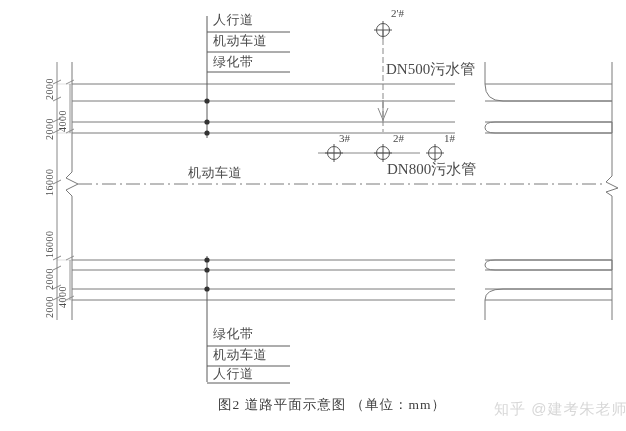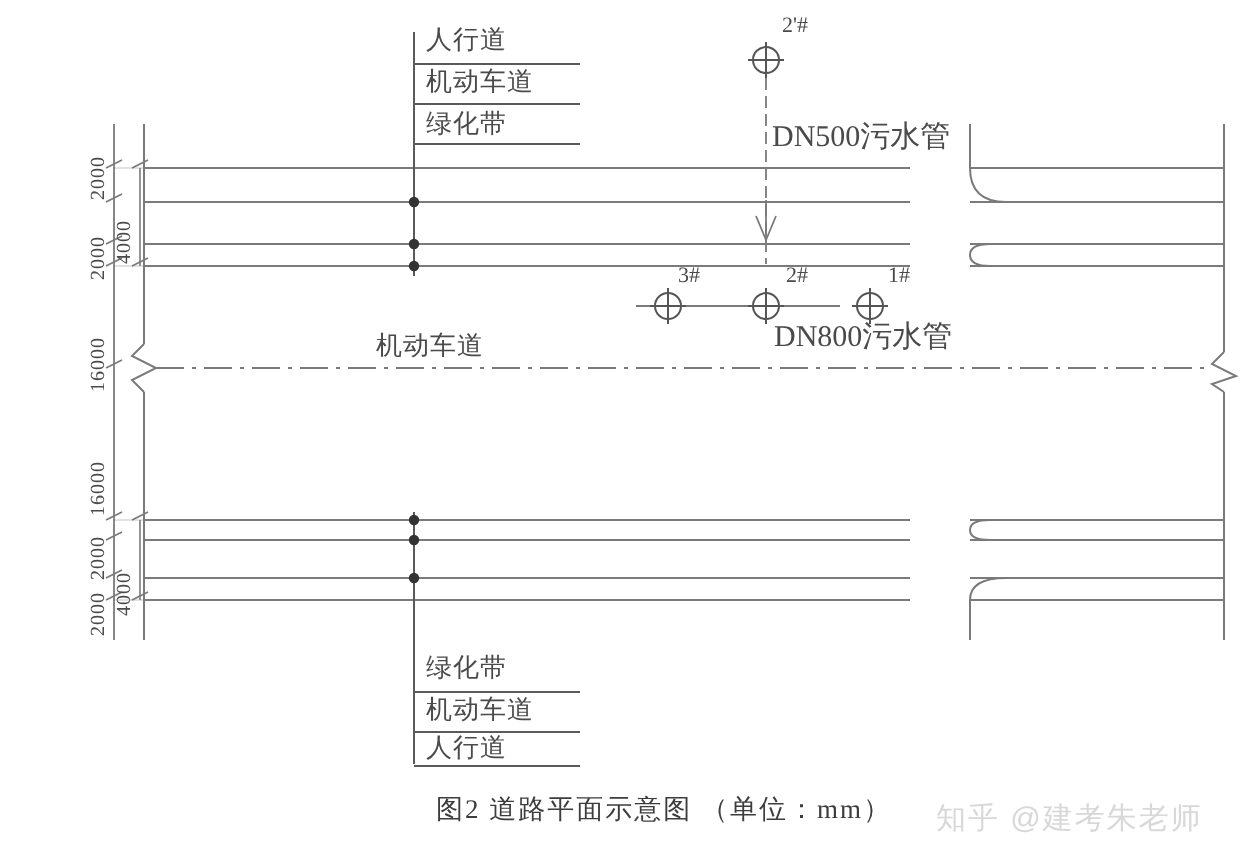--- a/index.html
+++ b/index.html
@@ -61,20 +61,21 @@
     letter-spacing: 1px;
     white-space: nowrap;
   }
   .watermark {
     position: absolute;
     font-size: 15px;
     color: #d8d8d8;
     letter-spacing: 1px;
     white-space: nowrap;
     font-family: "Liberation Sans", "DejaVu Sans", sans-serif;
+    margin-left: 26px;
   }
 </style>
 </head>
 <body>
 
 <div id="drawing-root">
 
   <svg class="plan" viewBox="0 0 626 431">
     <defs>
       <marker id="arrowDown" markerWidth="8" markerHeight="8" refX="4" refY="7" orient="auto">

